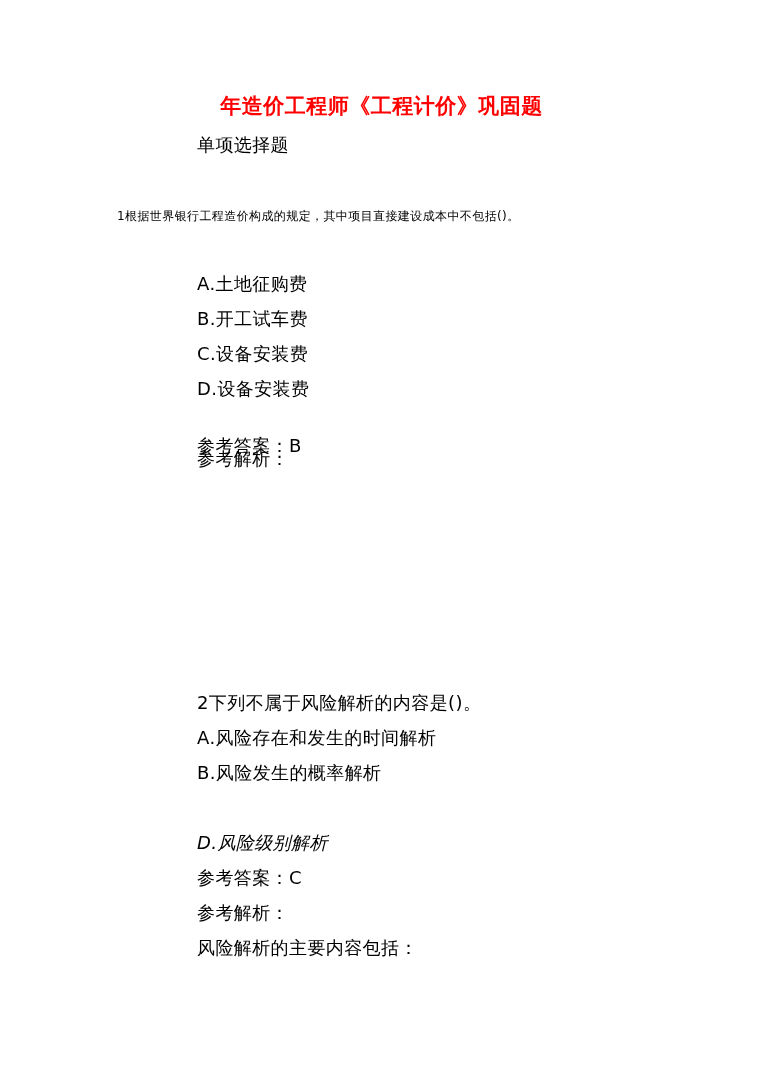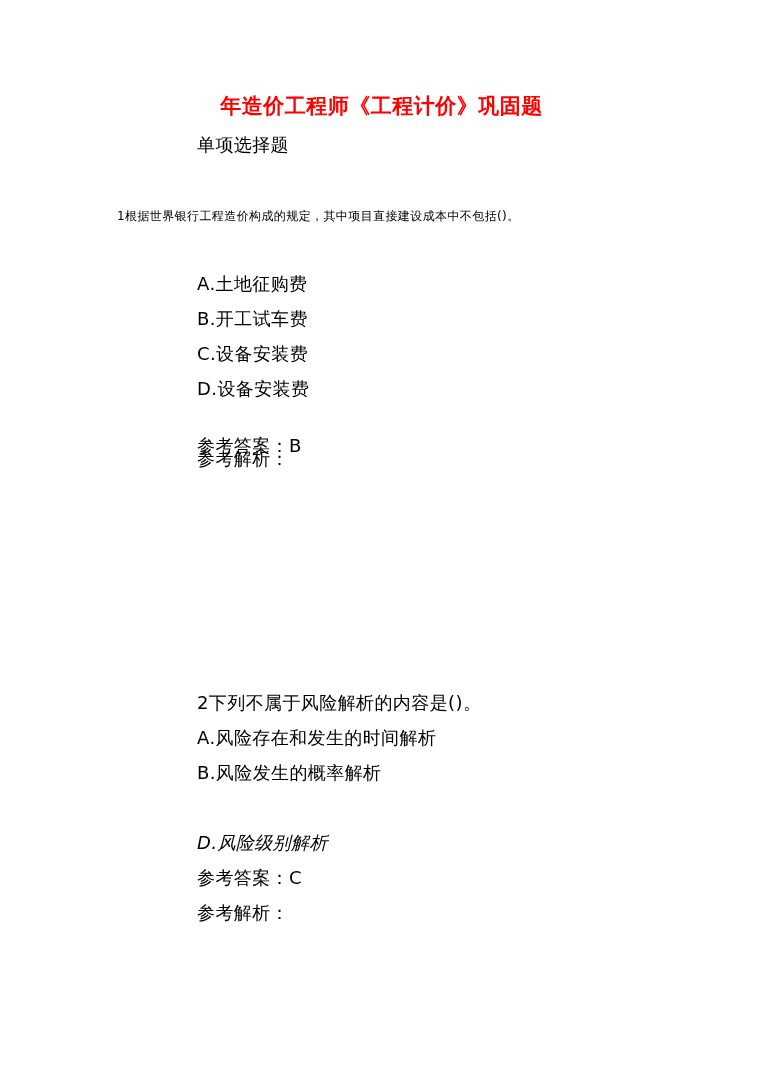--- a/index.html
+++ b/index.html
@@ -72,14 +72,15 @@
   <div class="line indent" style="top:435px;">参考答案：B</div>
   <div class="line indent" style="top:448px;">参考解析：</div>
 
 
   <div class="line indent" style="top:692px;">2下列不属于风险解析的内容是()。</div>
   <div class="line indent" style="top:727px;">A.风险存在和发生的时间解析</div>
   <div class="line indent" style="top:762px;">B.风险发生的概率解析</div>
   <div class="line indent" style="top:832px;font-style:italic;">D.风险级别解析</div>
   <div class="line indent" style="top:867px;text-align:right;">参考答案：C</div>
   <div class="line indent" style="top:902px;">参考解析：</div>
+  <div class="line indent" style="top:937px;">风险解析的主要内容包括：</div>
 
 </div>
 
 </body></html>

